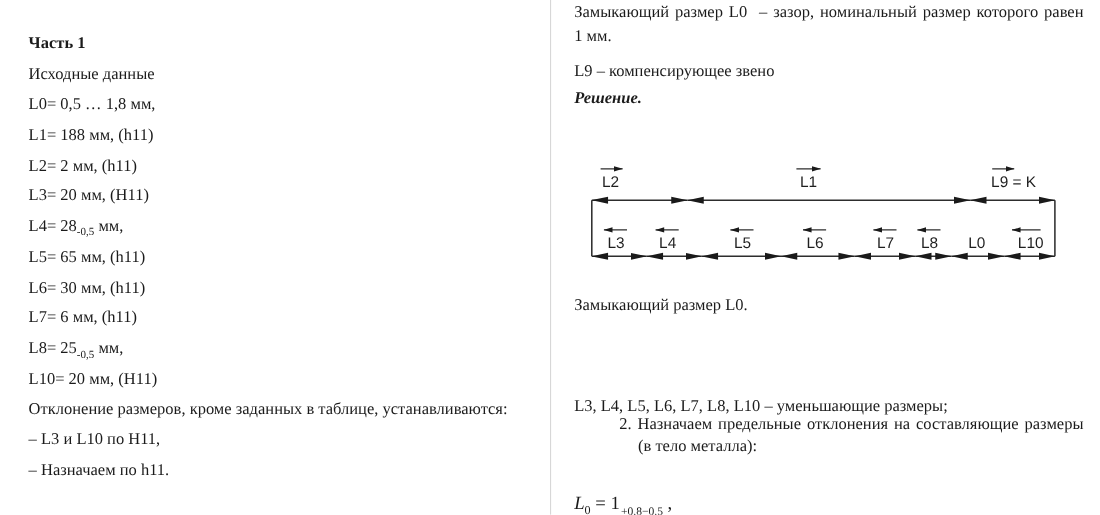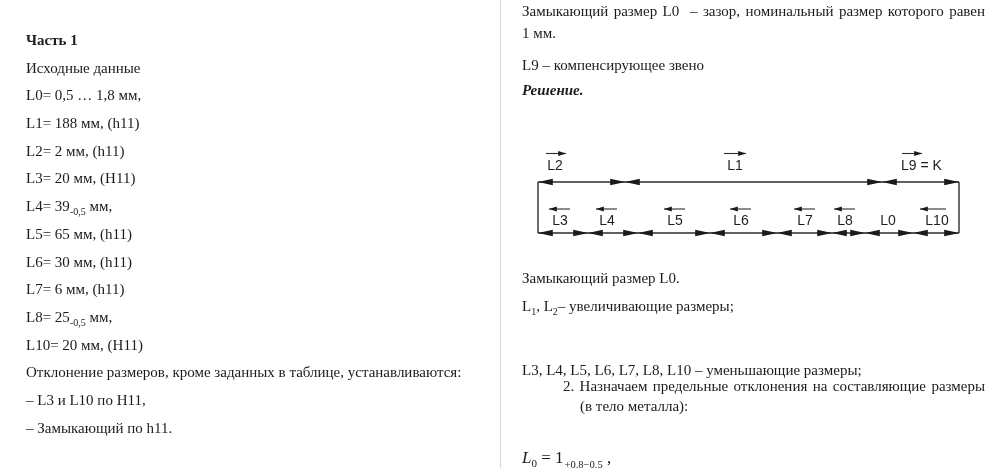--- a/index.html
+++ b/index.html
@@ -68,29 +68,29 @@
   <div class="divider"></div>
 
   <div class="left-col">
     <div class="lline lc-heading">Часть 1</div>
     <div class="lline">Исходные данные</div>
 
     <div class="lline"><span>L0= 0,5 … 1,8 мм,</span></div>
     <div class="lline"><span>L1= 188 мм, (h11)</span></div>
     <div class="lline"><span>L2= 2 мм, (h11)</span></div>
     <div class="lline"><span>L3= 20 мм, (H11)</span></div>
-    <div class="lline"><span>L4= 39</span><sub>-0,5</sub><span> мм,</span></div>
+    <div class="lline"><span>L4= 28</span><sub>-0,5</sub><span> мм,</span></div>
     <div class="lline"><span>L5= 65 мм, (h11)</span></div>
     <div class="lline"><span>L6= 30 мм, (h11)</span></div>
     <div class="lline"><span>L7= 6 мм, (h11)</span></div>
     <div class="lline"><span>L8= 25</span><sub>-0,5</sub><span> мм,</span></div>
     <div class="lline"><span>L10= 20 мм, (H11)</span></div>
     <div class="lline"><span>Отклонение размеров, кроме заданных в таблице, устанавливаются:</span></div>
     <div class="lline"><span>– L3 и L10 по H11,</span></div>
-    <div class="lline"><span>– Замыкающий по h11.</span></div>
+    <div class="lline"><span>– Назначаем по h11.</span></div>
   </div>
 
   <div class="right-col">
 
     <div class="rc-block rc-intro">
       <span class="jline">Замыкающий размер L0&nbsp; – зазор, номинальный размер которого равен</span>
       <span>1 мм.</span>
     </div>
 
     <div class="rc-block rc-comp">L9 – компенсирующее звено</div>
@@ -159,21 +159,20 @@
         <line x1="312" y1="67" x2="333" y2="67" stroke="#2d2d2d" stroke-width="1.1" marker-start="url(#als)"></line>
         <text class="diagram-text" x="323" y="83" text-anchor="middle">L8</text>
         <text class="diagram-text" x="366" y="83" text-anchor="middle">L0</text>
         <line x1="398" y1="67" x2="424" y2="67" stroke="#2d2d2d" stroke-width="1.1" marker-start="url(#als)"></line>
         <text class="diagram-text" x="415" y="83" text-anchor="middle">L10</text>
       </g>
     </svg>
 
     <div class="rc-block rc-closing">Замыкающий размер L0.</div>
 
-    <div class="rc-block rc-increasing"><span>L</span><sub>1</sub><span>, L</span><sub>2</sub><span>– увеличивающие размеры;</span></div>
 
     <div class="rc-block rc-decreasing">L3, L4, L5, L6, L7, L8, L10 – уменьшающие размеры;</div>
 
     <div class="rc-block rc-step2">
       <span class="jline">2. Назначаем предельные отклонения на составляющие размеры</span>
       <span class="line2">(в тело металла):</span>
     </div>
 
     <div class="rc-block rc-formula"><span class="fvar">L</span><sub class="fsub">0</sub><span> = 1</span><span class="fstack">
           <span>+0,8</span>

